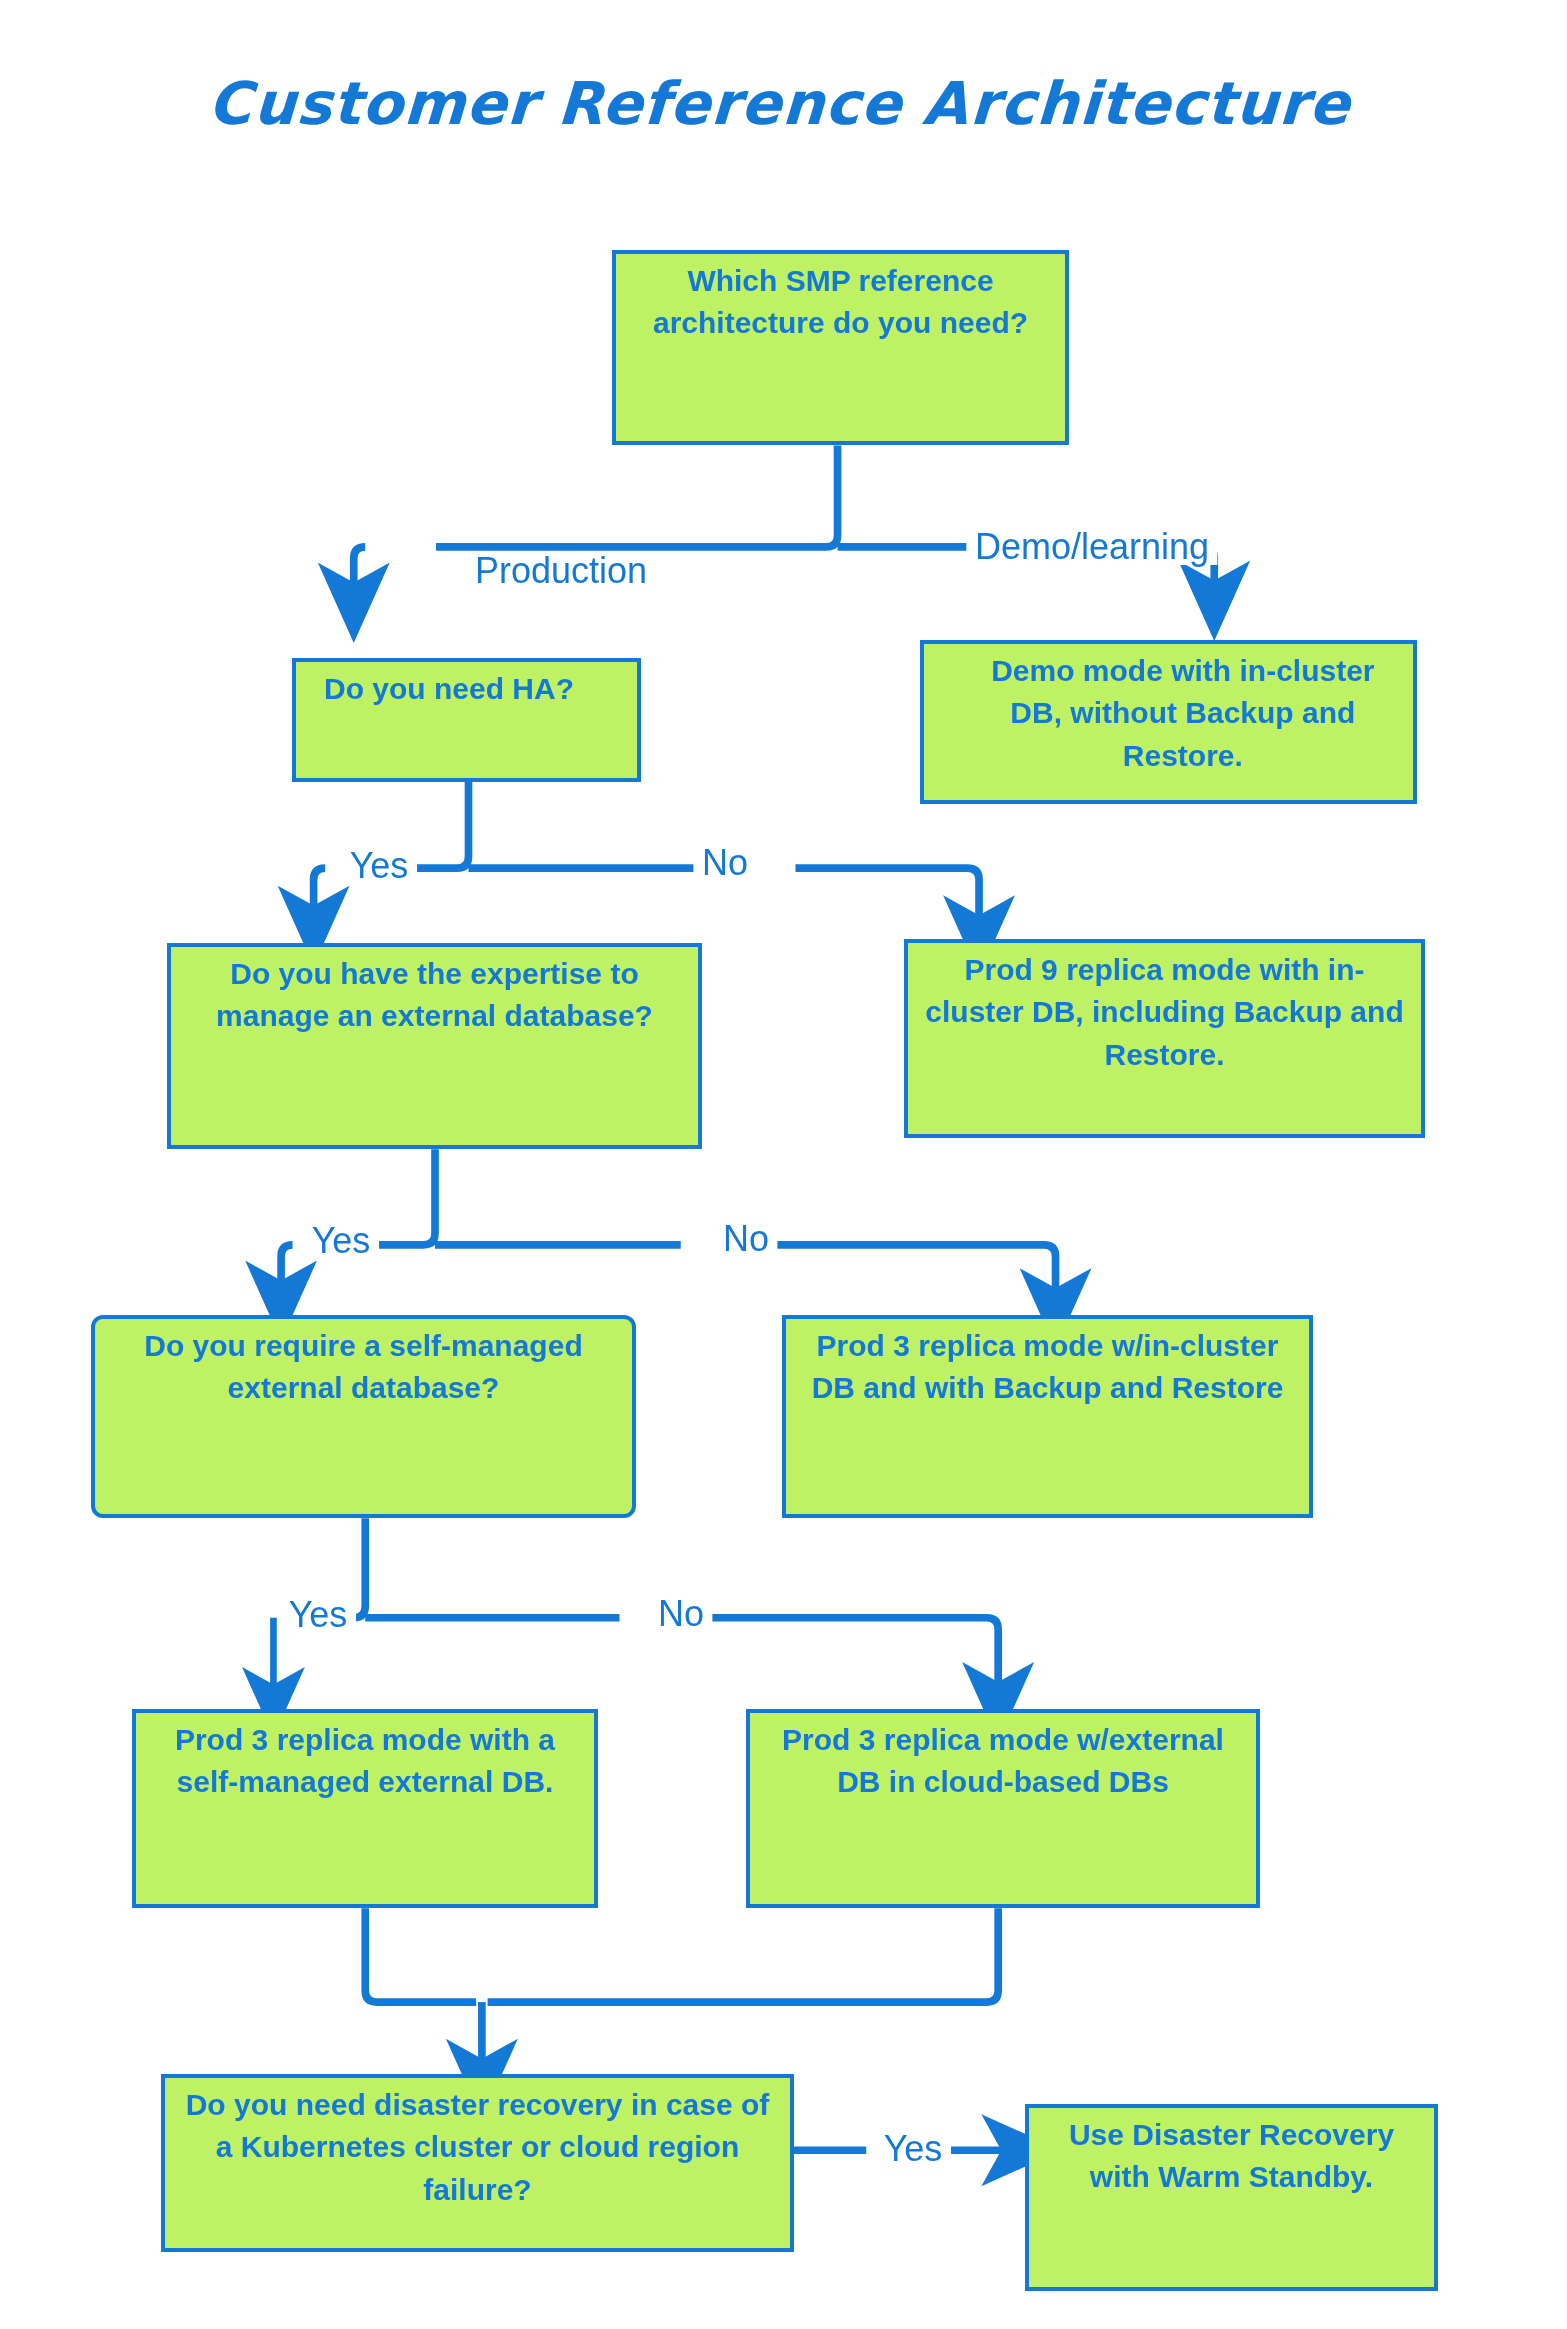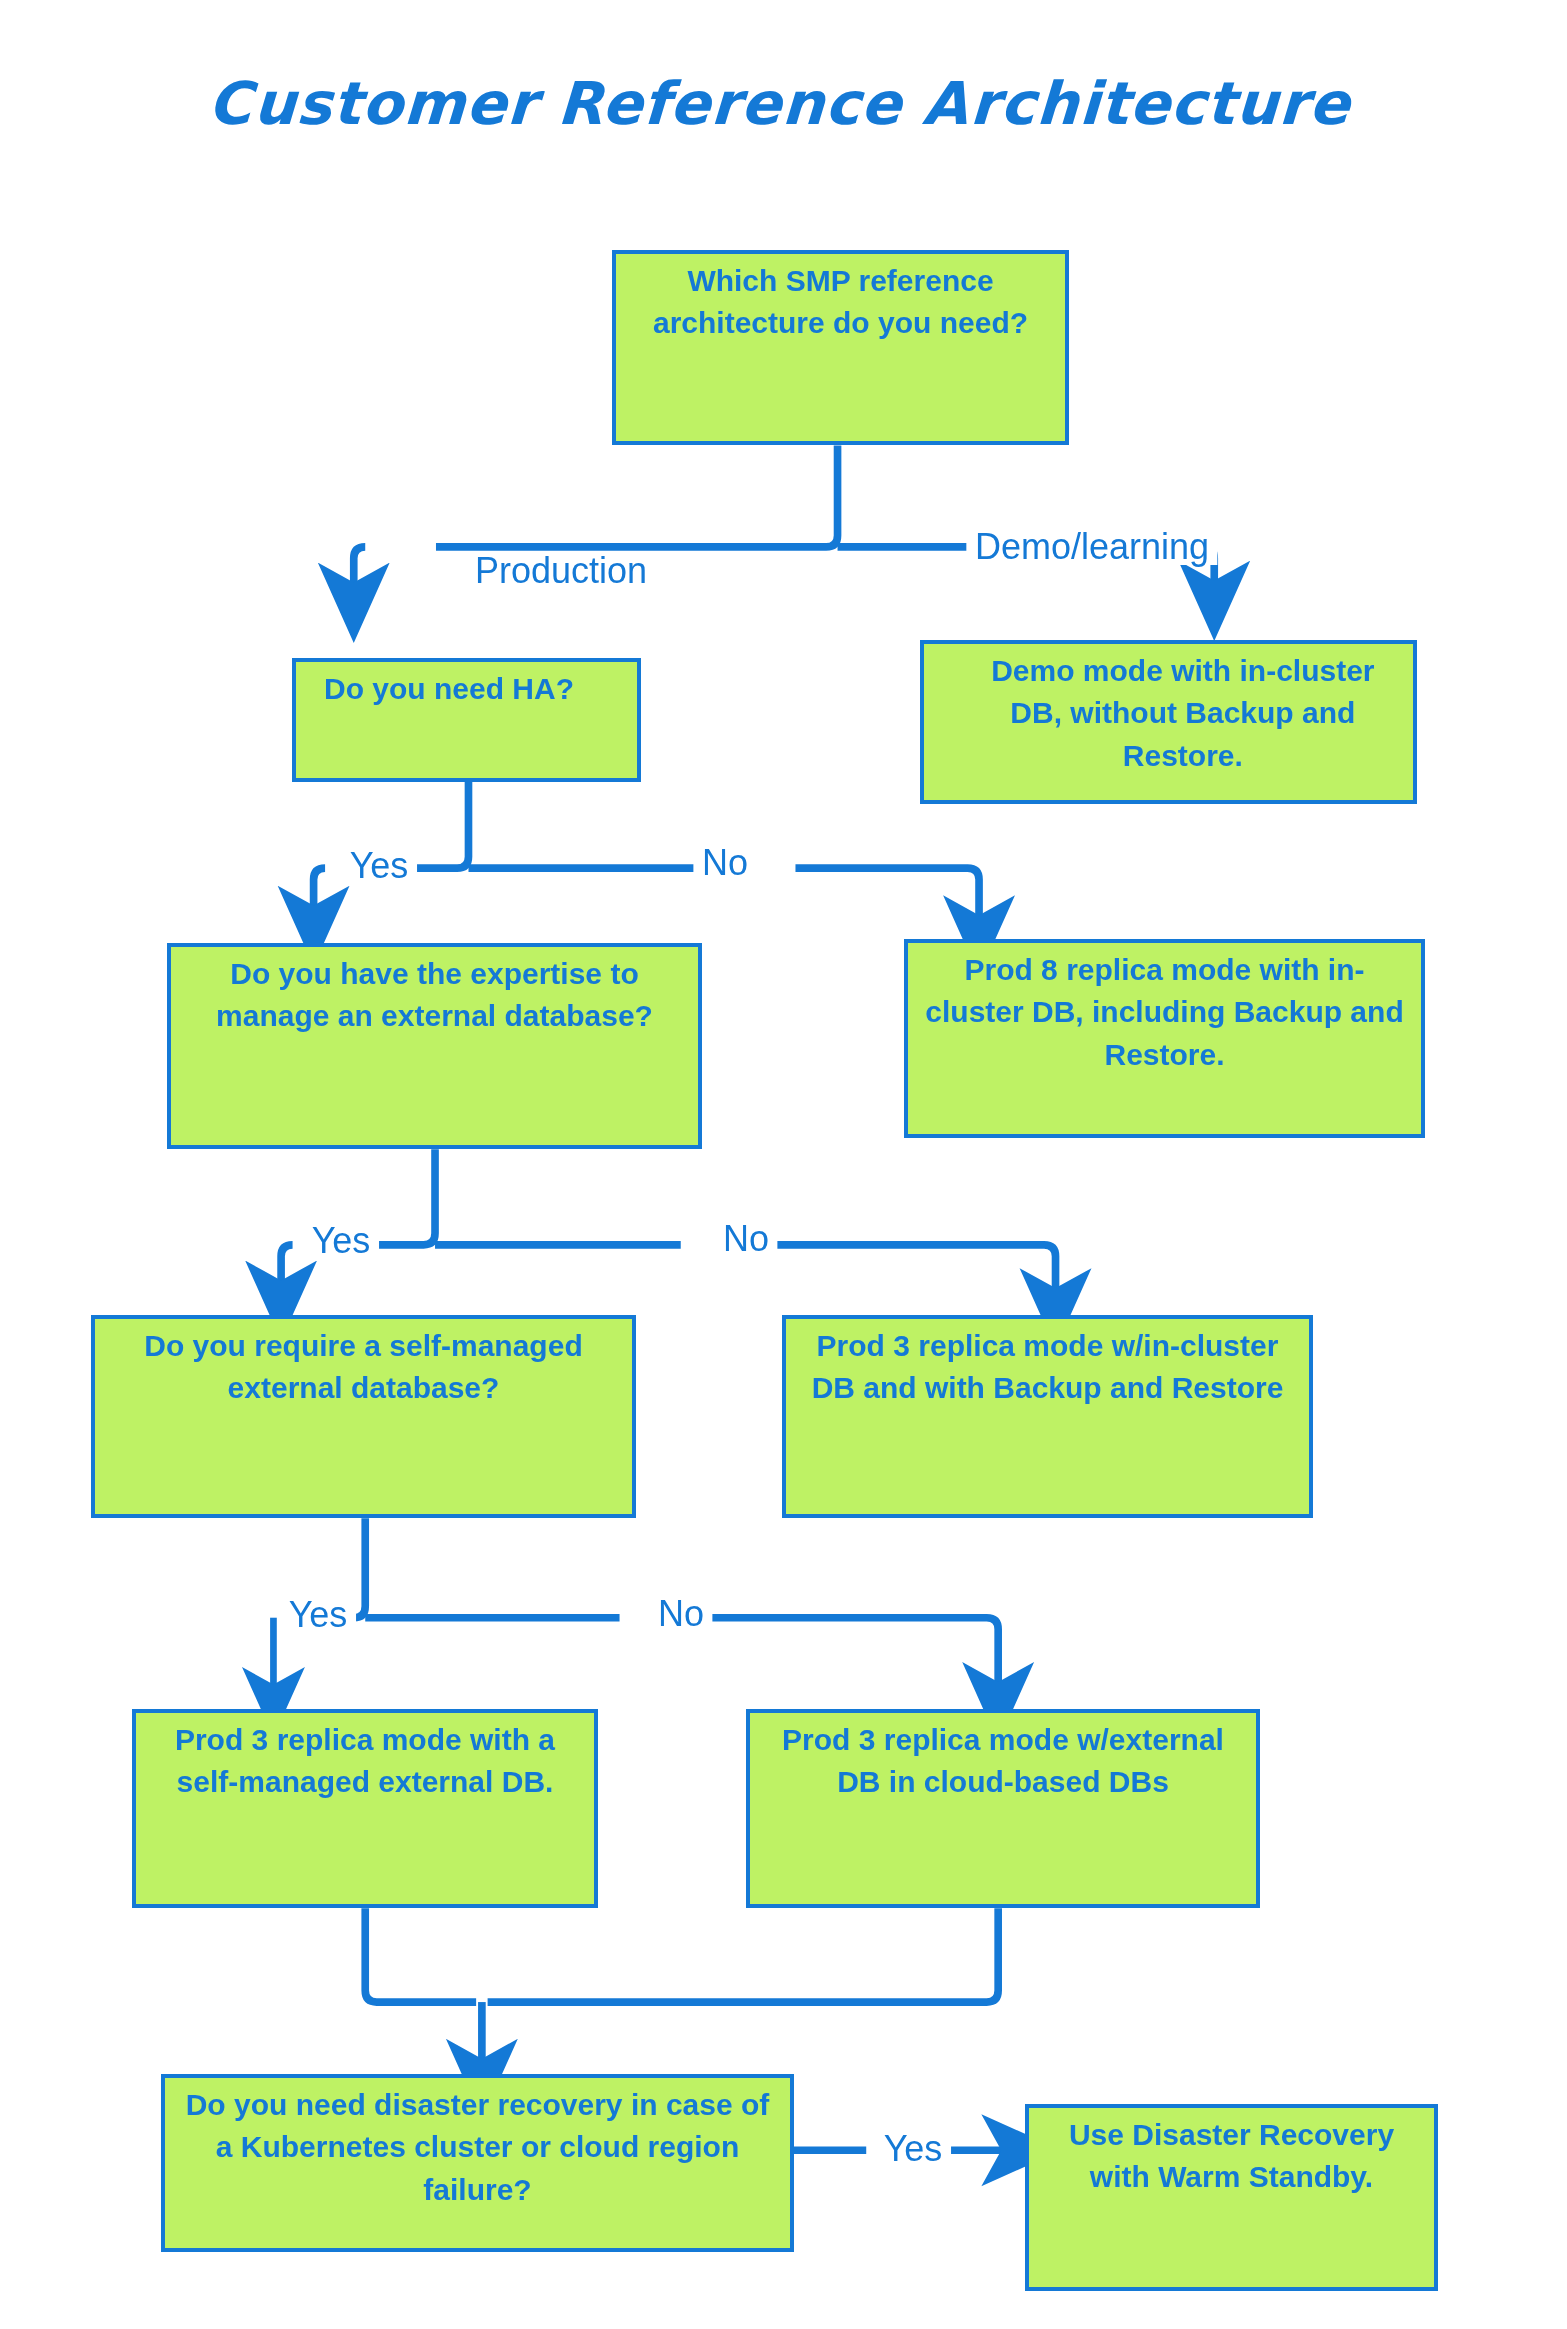--- a/index.html
+++ b/index.html
@@ -132,24 +132,24 @@
 
   <div class="node" style="left:920px; top:640px; width:497px; height:164px;padding-left:44px;">
     <span>Demo mode with in-cluster DB, without Backup and Restore.</span>
   </div>
 
   <div class="node" style="left:167px; top:943px; width:535px; height:206px;">
     <span>Do you have the expertise to manage an external database?</span>
   </div>
 
   <div class="node" style="left:904px; top:939px; width:521px; height:199px;">
-    <span>Prod 8 replica mode with in-cluster DB, including Backup and Restore.</span>
+    <span>Prod 9 replica mode with in-cluster DB, including Backup and Restore.</span>
   </div>
 
-  <div class="node" style="left:91px; top:1315px; width:545px; height:203px;">
+  <div class="node" style="left:91px; top:1315px; width:545px; height:203px;border-radius:12px;">
     <span>Do you require a self-managed external database?</span>
   </div>
 
   <div class="node" style="left:782px; top:1315px; width:531px; height:203px;">
     <span>Prod 3 replica mode w/in-cluster DB and with Backup and Restore</span>
   </div>
 
   <div class="node" style="left:132px; top:1709px; width:466px; height:199px;">
     <span>Prod 3 replica mode with a self-managed external DB.</span>
   </div>

